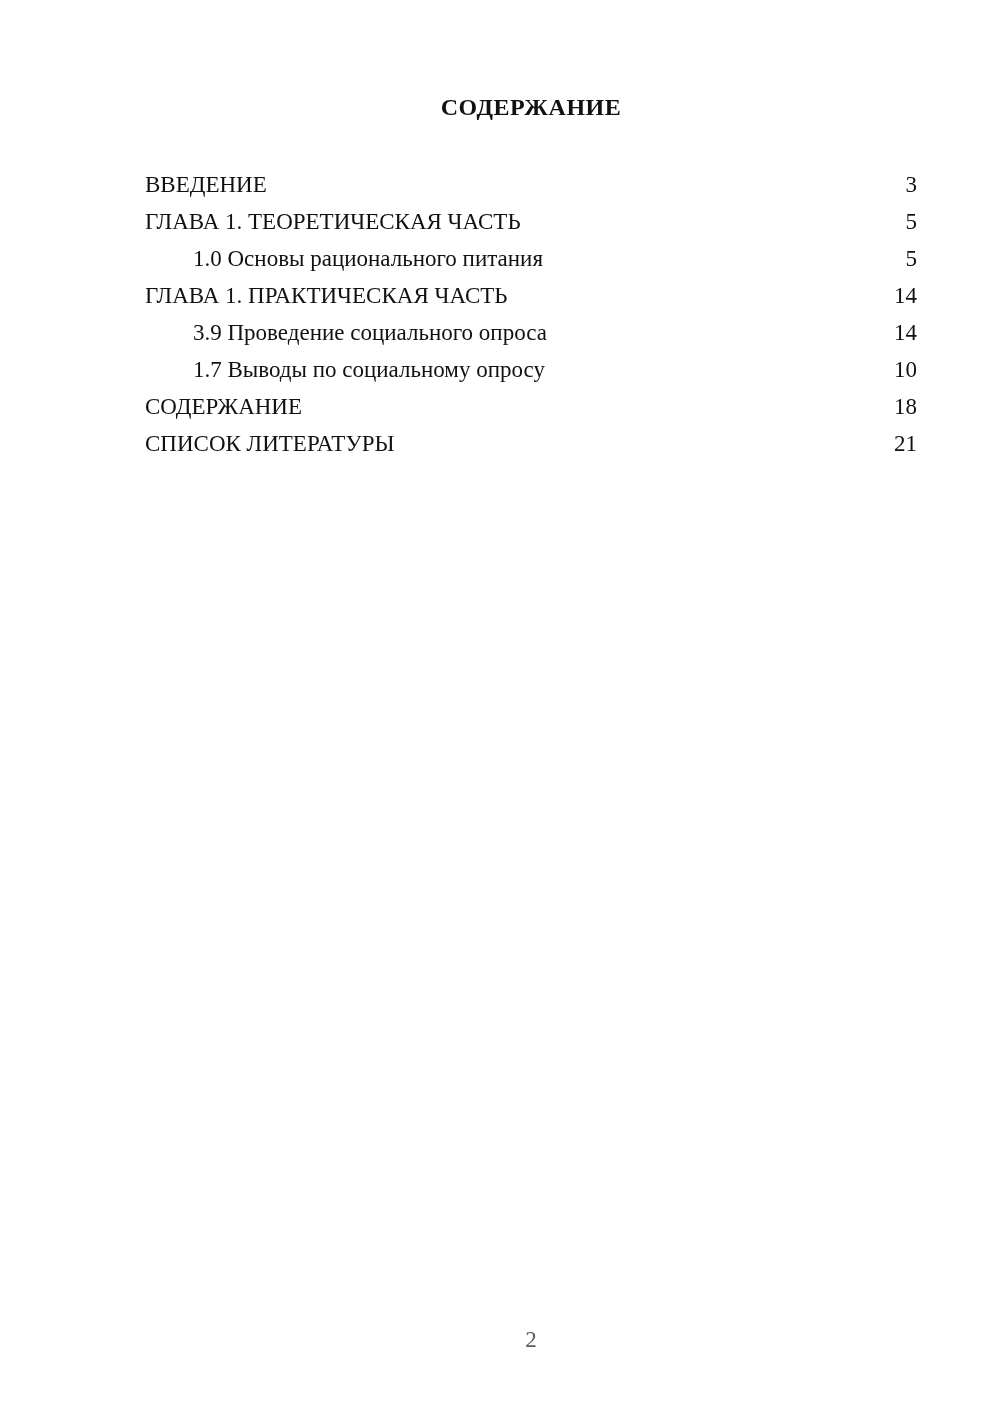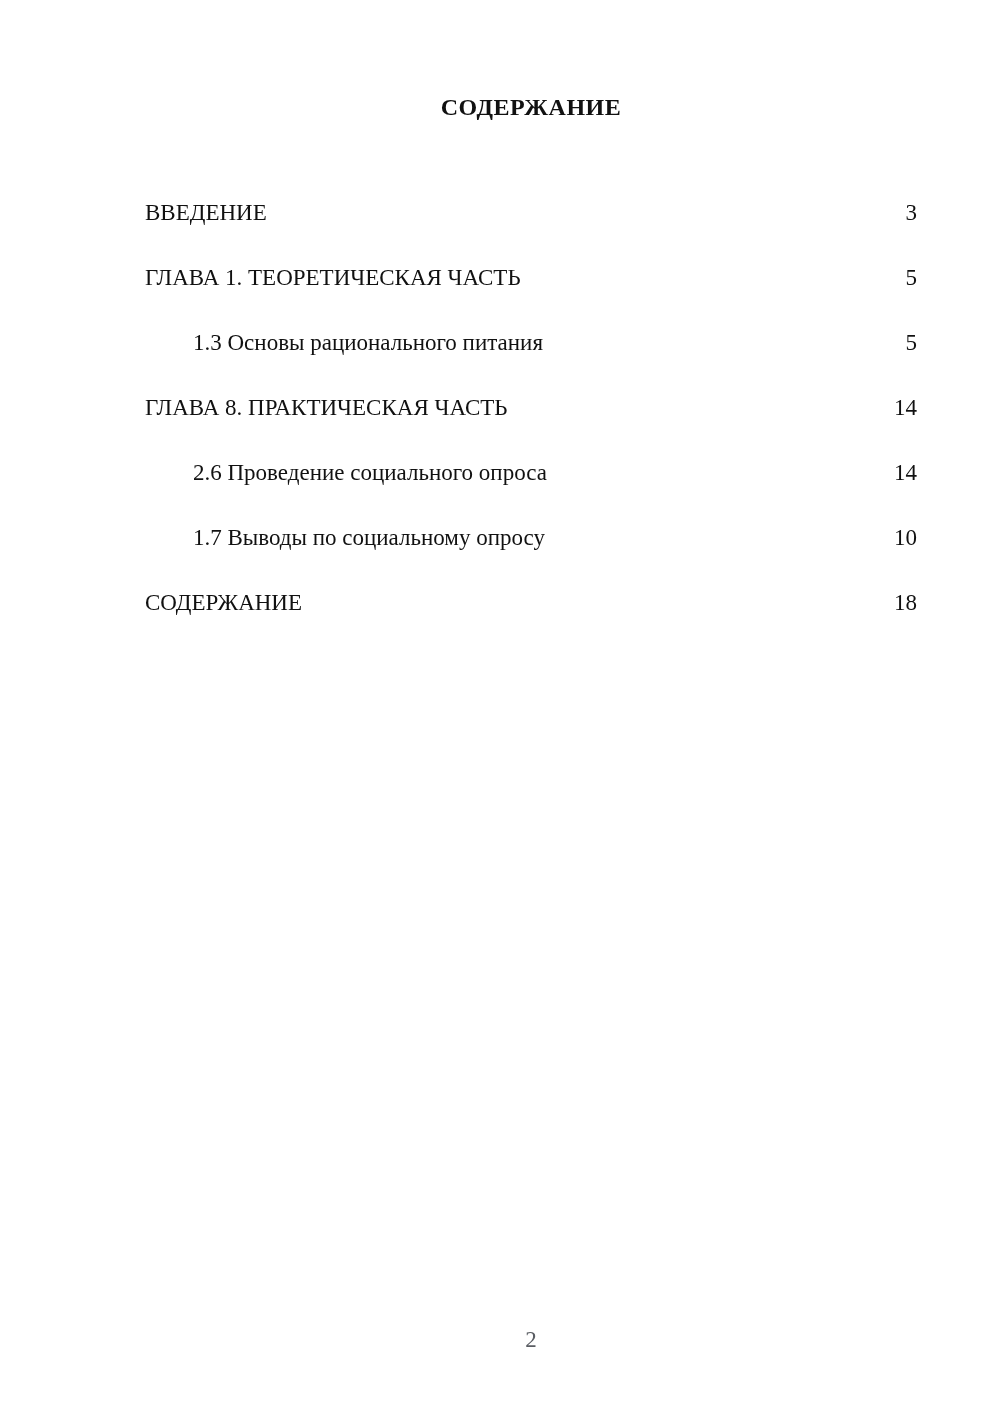--- a/index.html
+++ b/index.html
@@ -37,21 +37,20 @@
     top: 166px;
     left: 145px;
     width: 772px;
   }
   .toc-row {
     display: flex;
     align-items: baseline;
     height: 37px;
     line-height: 37px;
     font-size: 23px;
-    margin-top: 28px;
   }
   .toc-row .toc-label {
     flex: 1 1 auto;
     white-space: nowrap;
     overflow: hidden;
   }
   .toc-row .toc-page {
     flex: 0 0 auto;
     text-align: right;
     min-width: 40px;
@@ -80,36 +79,40 @@
   <div class="toc-list">
       <div class="toc-row">
     <span class="toc-label">ВВЕДЕНИЕ</span>
     <span class="toc-page">3</span>
   </div>
       <div class="toc-row">
     <span class="toc-label">ГЛАВА 1. ТЕОРЕТИЧЕСКАЯ ЧАСТЬ</span>
     <span class="toc-page">5</span>
   </div>
       <div class="toc-row indent">
-    <span class="toc-label">1.3 Основы рационального питания</span>
+    <span class="toc-label">1.0 Основы рационального питания</span>
     <span class="toc-page">5</span>
   </div>
       <div class="toc-row">
-    <span class="toc-label">ГЛАВА 8. ПРАКТИЧЕСКАЯ ЧАСТЬ</span>
+    <span class="toc-label">ГЛАВА 1. ПРАКТИЧЕСКАЯ ЧАСТЬ</span>
     <span class="toc-page">14</span>
   </div>
       <div class="toc-row indent">
-    <span class="toc-label">2.6 Проведение социального опроса</span>
+    <span class="toc-label">3.9 Проведение социального опроса</span>
     <span class="toc-page">14</span>
   </div>
       <div class="toc-row indent">
     <span class="toc-label">1.7 Выводы по социальному опросу</span>
     <span class="toc-page">10</span>
   </div>
       <div class="toc-row">
     <span class="toc-label">СОДЕРЖАНИЕ</span>
     <span class="toc-page">18</span>
   </div>
+      <div class="toc-row">
+    <span class="toc-label">СПИСОК ЛИТЕРАТУРЫ</span>
+    <span class="toc-page">21</span>
+  </div>
     </div>
 
   <div class="page-footer">2</div>
 
 </div>
 
 </body></html>

